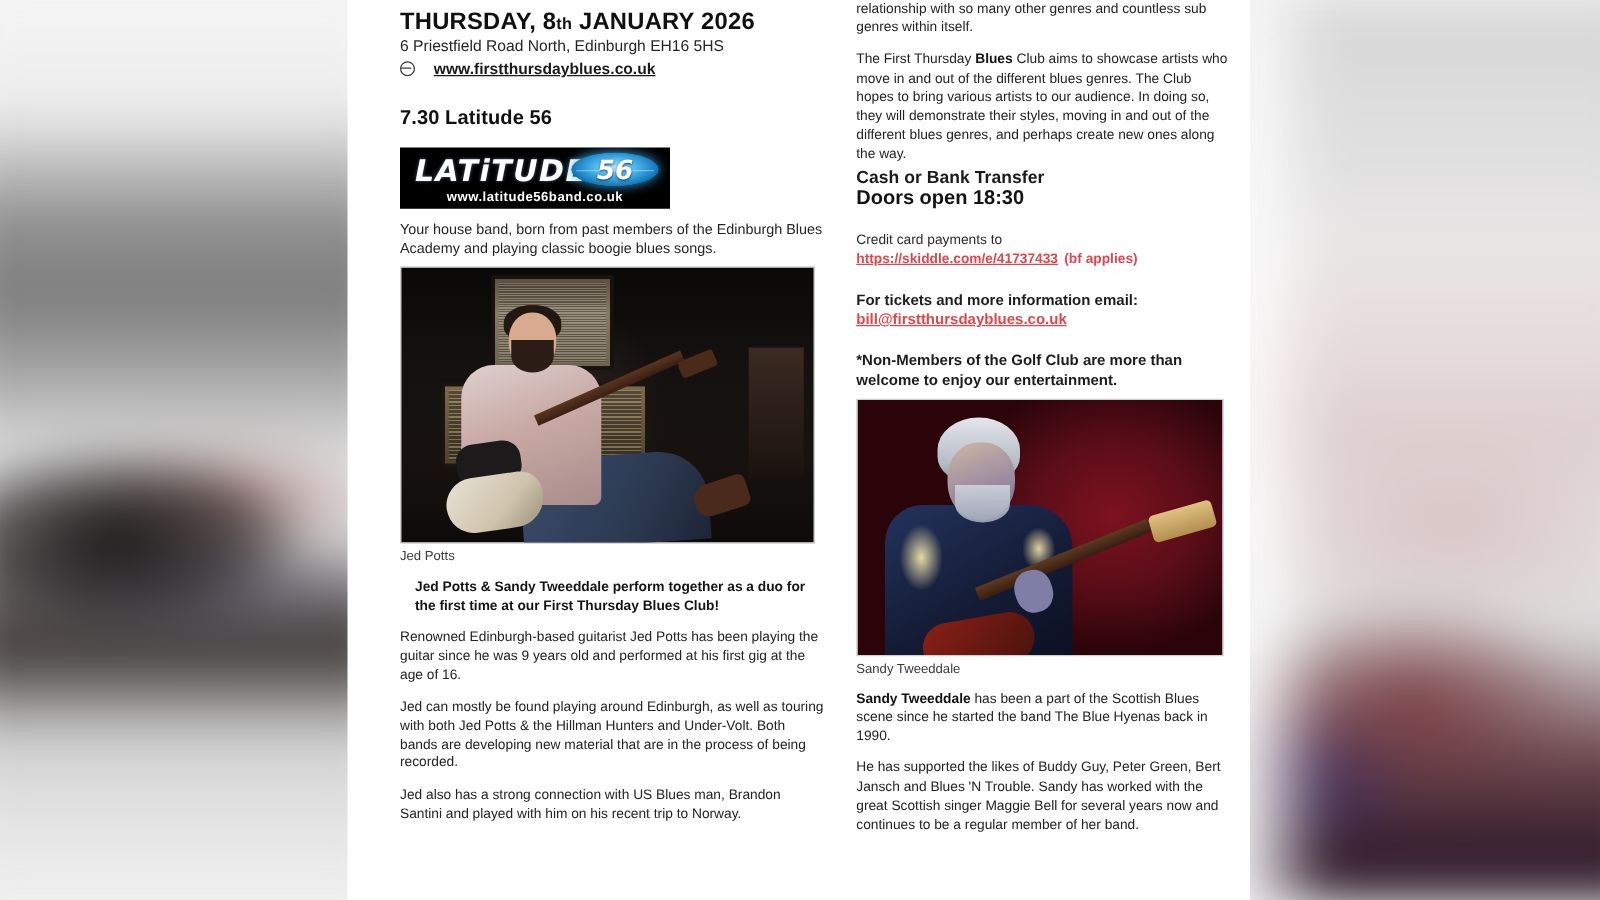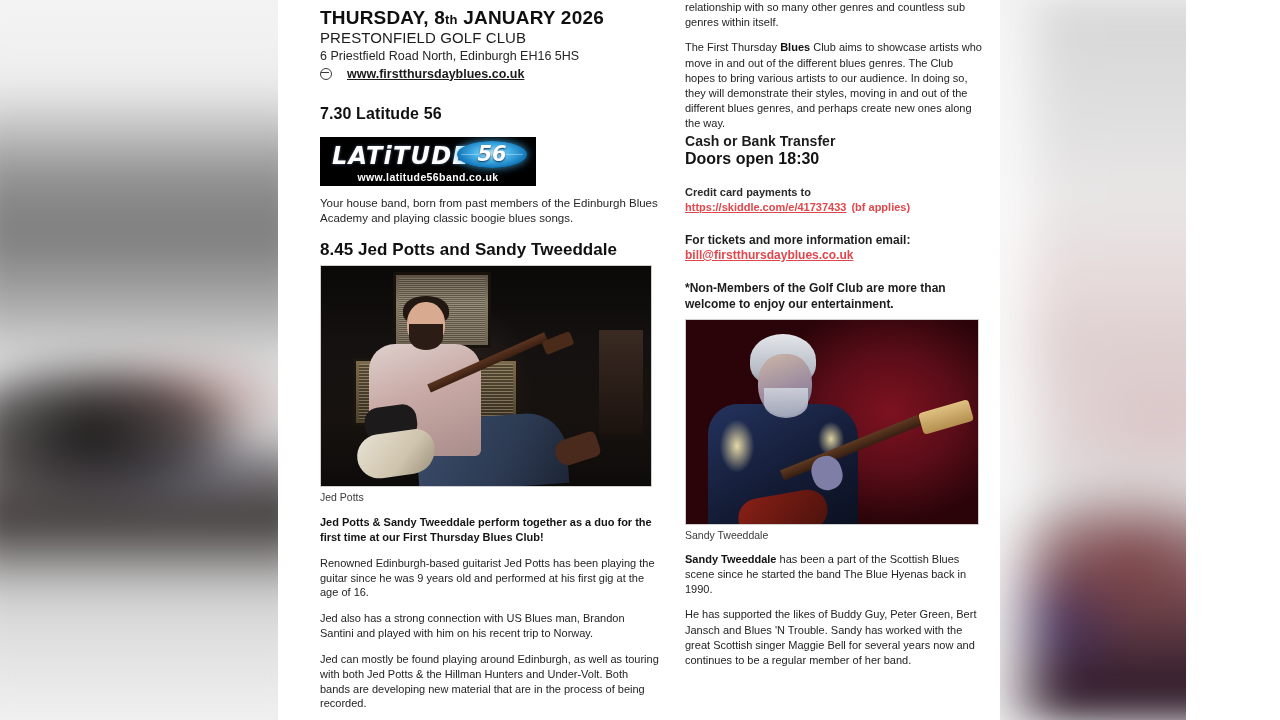--- a/index.html
+++ b/index.html
@@ -7,21 +7,21 @@
     padding: 0;
     width: 1280px;
     height: 720px;
     overflow: hidden;
     background: #ffffff;
     font-family: "Liberation Sans", sans-serif;
   }
 
   #stage {
     position: relative;
-    width: 1186px;
+    width: 1280px;
     height: 720px;
     overflow: hidden;
     background: #f2f2f2;
   }
 
   
   .bg-left, .bg-right {
     position: absolute;
     top: 0;
     height: 720px;
@@ -457,21 +457,21 @@
     margin-top: 4px;
     line-height: 1.25;
   }
 
   .para {
     font-size: 11px;
     color: #232323;
     line-height: 1.35;
     margin-top: 11px;
   }
-  .para.bold { font-weight: bold; color: #141414; }
+  .para.bold { font-weight: bold; color: #141414; margin-left: 12px; }
 
   
   .r-para {
     font-size: 11px;
     color: #232323;
     line-height: 1.38;
     margin-top: 10px;
   }
   .r-para.first { margin-top: 0; }
   .r-para b { color: #111; }
@@ -492,21 +492,21 @@
   }
   .adm-sub2 {
     font-size: 16px;
     font-weight: bold;
     color: #131313;
     margin-top: 1px;
   }
 
   .redlabel {
     font-size: 11px;
-    font-weight: bold;
+    font-weight: normal;
     color: #2a2a2a;
     margin-top: 18px;
   }
   .redlink {
     font-size: 11px;
     font-weight: bold;
     color: #e0474c;
     margin-top: 2px;
     line-height: 1.3;
   }
@@ -550,41 +550,39 @@
   <div class="bg-left"></div>
   <div class="bg-right"></div>
 
   <div id="page">
     <div class="cols">
 
       <div class="col-left">
 
         <div class="date-line"><span>THURSDAY, 8</span><span class="th">th</span><span> JANUARY 2026</span></div>
 
-        <div class="venue">PRESTONFIELD GOLF CLUB</div>
         <div class="addr">6 Priestfield Road North, Edinburgh EH16 5HS</div>
 
         <div class="web-row">
           <span class="globe"></span>
           <a class="plain-link" href="#">www.firstthursdayblues.co.uk</a>
         </div>
 
         <div class="slot-time">7.30 Latitude 56</div>
 
         <div class="logo-box">
           <div class="logo-word">LATiTUDE</div>
           <div class="logo-globe">
             <span class="num">56</span>
           </div>
           <div class="logo-url">www.latitude56band.co.uk</div>
         </div>
 
         <div class="blurb">Your house band, born from past members of the Edinburgh Blues Academy and playing classic boogie blues songs.</div>
 
-        <div class="slot-heading">8.45 Jed Potts and Sandy Tweeddale</div>
 
         <div class="photo photo-jed">
           <div class="jed-amp"></div>
           <div class="jed-amp2"></div>
           <div class="jed-cab"></div>
           <div class="jed-jeans"></div>
           <div class="jed-boot"></div>
           <div class="jed-shirt"></div>
           <div class="jed-arm"></div>
           <div class="jed-hair"></div>
@@ -592,22 +590,22 @@
           <div class="jed-beard"></div>
           <div class="jed-guitar-neck"></div>
           <div class="jed-guitar-head"></div>
           <div class="jed-guitar-body"></div>
         </div>
 
         <div class="caption">Jed Potts</div>
 
         <div class="para bold">Jed Potts &amp; Sandy Tweeddale perform together as a duo for the first time at our First Thursday Blues Club!</div>
         <div class="para">Renowned Edinburgh-based guitarist Jed Potts has been playing the guitar since he was 9 years old and performed at his first gig at the age of 16.</div>
+        <div class="para">Jed can mostly be found playing around Edinburgh, as well as touring with both Jed Potts &amp; the Hillman Hunters and Under-Volt.  Both bands are developing new material that are in the process of being recorded.</div>
         <div class="para">Jed also has a strong connection with US Blues man, Brandon Santini and played with him on his recent trip to Norway.</div>
-        <div class="para">Jed can mostly be found playing around Edinburgh, as well as touring with both Jed Potts &amp; the Hillman Hunters and Under-Volt.  Both bands are developing new material that are in the process of being recorded.</div>
 
       </div>
 
       <div class="col-right">
 
         <div class="r-para first">relationship with so many other genres and countless sub genres within itself.</div>
 
         <div class="r-para"><span>The First Thursday </span><b>Blues</b><span> Club aims to showcase artists who move in and out of the different blues genres. The Club hopes to bring various artists to our audience. In doing so, they will demonstrate their styles, moving in and out of the different blues genres, and perhaps create new ones along the way.</span></div>
 
         <div class="adm-sub">Cash or Bank Transfer</div>

